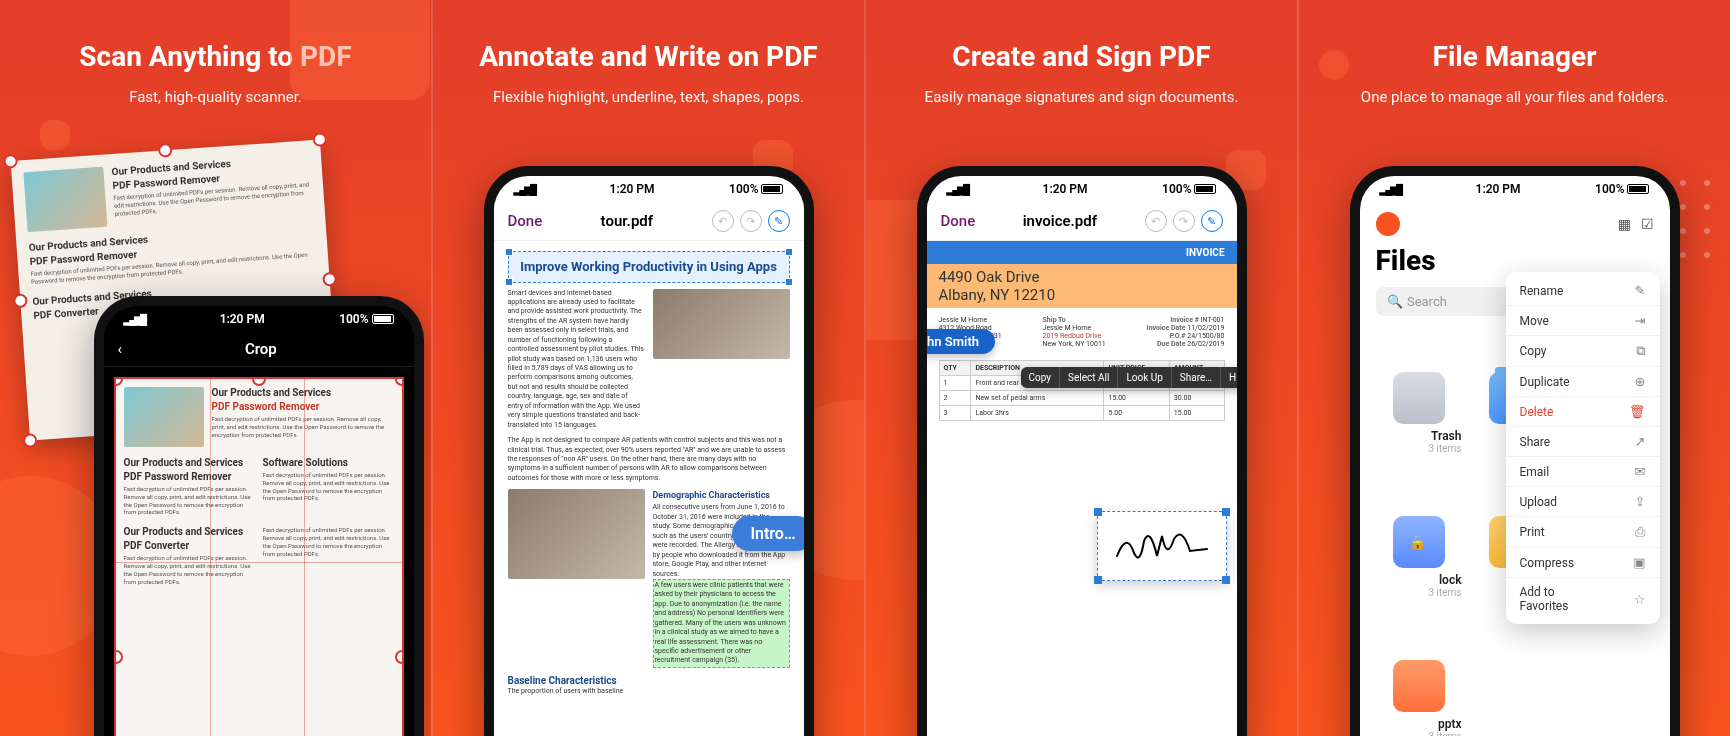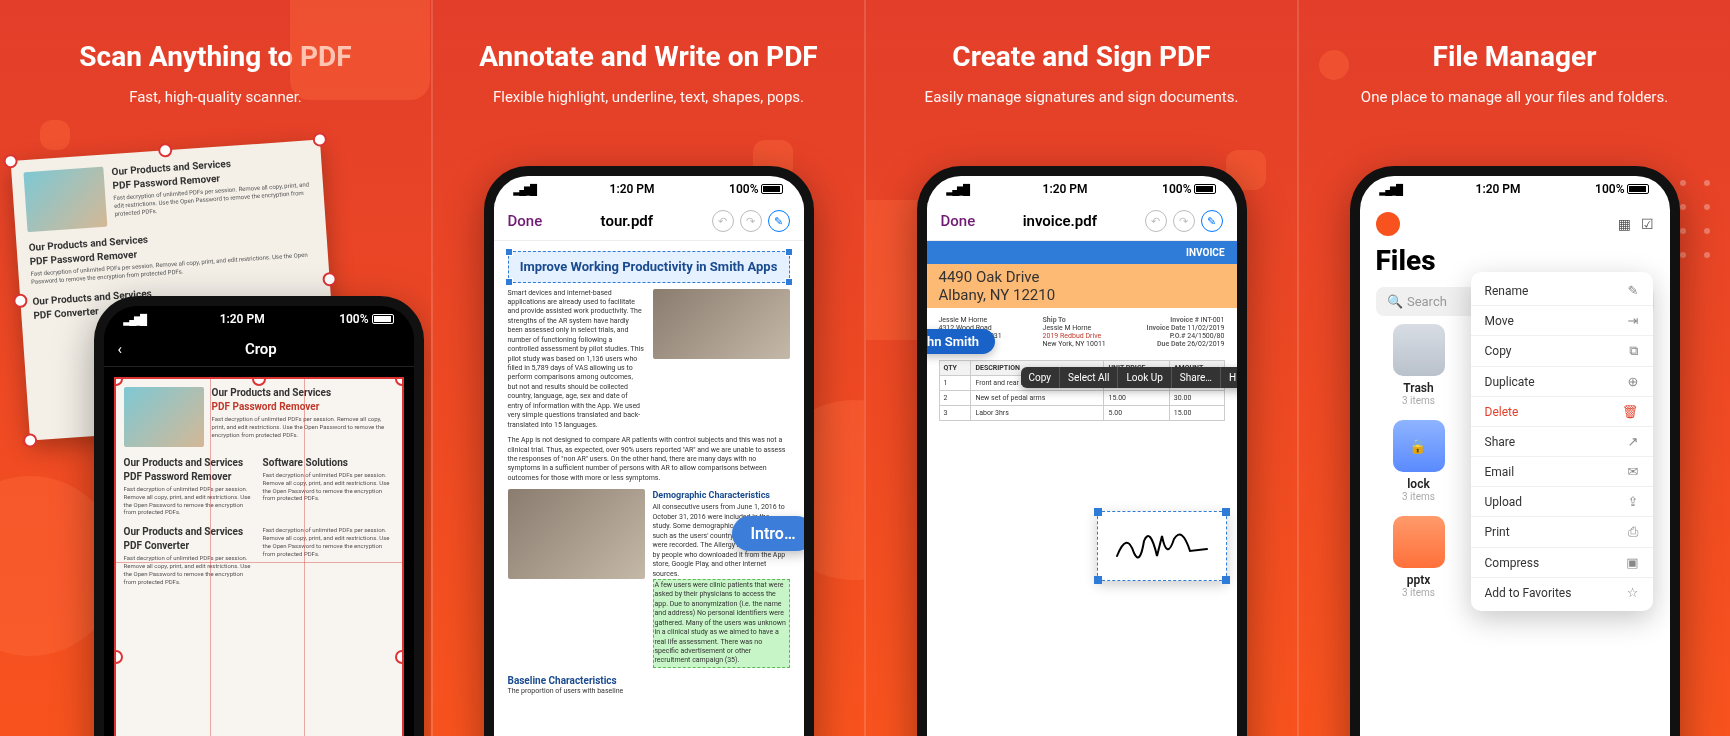--- a/index.html
+++ b/index.html
@@ -80,33 +80,33 @@
 .sig-box svg { width:100px; height:50px; }
 .sig-box .bh{position:absolute;width:8px;height:8px;background:#2F7BD8;}
 
 .fm { flex:1; padding: 10px 16px; position:relative; }
 .fm-top { display:flex; justify-content:space-between; align-items:center; margin-bottom:8px; }
 .fm-logo { width:24px; height:24px; background:#F8531E; border-radius:50%; }
 .fm-icons { display:flex; gap: 10px; font-size:14px; color:#555; }
 .fm-title { font-size: 28px; font-weight:800; margin-bottom:10px; }
 .fm-search { background:#f0f0f0; border-radius:8px; padding:7px 12px; color:#999; font-size:13px; margin-bottom:8px; }
 .fm-grid { display:grid; grid-template-columns: repeat(3,1fr); gap: 14px 10px; }
-.fm-item { text-align:center; }
+.fm-item { text-align:right;margin-top:48px; }
 .fm-icon { width:52px; height:52px; margin:0 auto 5px; border-radius:10px; display:flex; align-items:center; justify-content:center; font-size:14px; color:#fff; font-weight:600; }
 .fm-icon.folder { background: linear-gradient(180deg,#76b7ff,#4e9aff); position:relative; }
 .fm-icon.folder::before { content:''; position:absolute; top:-5px; left:6px; width:20px; height:7px; background:#76b7ff; border-radius:3px 3px 0 0; }
 .fm-icon.trash { background: linear-gradient(180deg,#d8dde4,#b9c1cc); }
 .fm-icon.file-txt { background: linear-gradient(180deg,#9aa3b0,#6b7685); }
 .fm-icon.file-lock { background: linear-gradient(180deg,#8eb4ff,#5a8aff); }
 .fm-icon.file-zip { background: linear-gradient(180deg,#ffd36b,#ffbc3a); }
 .fm-icon.file-music { background: linear-gradient(180deg,#ff8ec8,#ff5aa8); }
 .fm-icon.file-pptx { background: linear-gradient(180deg,#ff9a6b,#ff703a); }
 .fm-name { font-size:12px; font-weight:600; color:#222; }
 .fm-sub { font-size:10px; color:#aaa; }
-.menu { position:absolute; right: 17px; top: 70px; width: 182px; background:#fff; border-radius:10px; box-shadow:0 8px 28px rgba(0,0,0,0.22); padding:4px 0; z-index:10; }
+.menu { position:absolute; right: 10px; top: 70px; width: 154px; background:#fff; border-radius:10px; box-shadow:0 8px 28px rgba(0,0,0,0.22); padding:4px 0; z-index:10; }
 .menu-item { display:flex; justify-content:space-between; align-items:center; padding:7px 14px; font-size:12px; color:#333; cursor:pointer; }
 .menu-item + .menu-item { border-top: 1px solid #f0f0f0; gap: 36px; }
 .menu-item.red { color:#E23E2A; }
 .menu-item .mi-ic { color:#888; font-size:13px; }
 .menu-item.red .mi-ic { color:#E23E2A; }
 </style>
 </head>
 <body>
 
 <div class="panels">
@@ -227,21 +227,21 @@
           <span class="nav-left">Done</span>
           <span class="nav-title">tour.pdf</span>
           <span class="nav-right">
             <span class="circ">↶</span>
             <span class="circ">↷</span>
             <span class="circ blue">✎</span>
           </span>
         </div>
         <div class="doc">
           <div class="doc-title-box">
-            <div class="doc-title">Improve Working Productivity in Smith Apps</div>
+            <div class="doc-title">Improve Working Productivity in Using Apps</div>
             <span class="bh bh-tl"></span>
               <span class="bh bh-tr"></span>
               <span class="bh bh-bl"></span>
               <span class="bh bh-br"></span>
           </div>
           <div class="doc-cols">
             <div class="doc-col-text">Smart devices and internet-based applications are already used to facilitate and provide assisted work productivity. The strengths of the AR system have hardly been assessed only in select trials, and number of functioning following a controlled assessment by pilot studies. This pilot study was based on 1,136 users who filled in 5,789 days of VAS allowing us to perform comparisons among outcomes, but not and results should be collected country, language, age, sex and date of entry of information with the App. We used very simple questions translated and back-translated into 15 languages.</div>
             <div class="doc-img"></div>
           </div>
           <div style="margin-bottom:6px;"><span>The App is not designed to compare AR patients with control subjects and this was not a clinical trial. Thus, as expected, over 90% users reported "AR" and we are unable to assess the responses of "non AR" users. On the other hand, there are many days with no symptoms in a sufficient number of persons with AR to allow comparisons between outcomes for those with more or less symptoms.</span></div>

